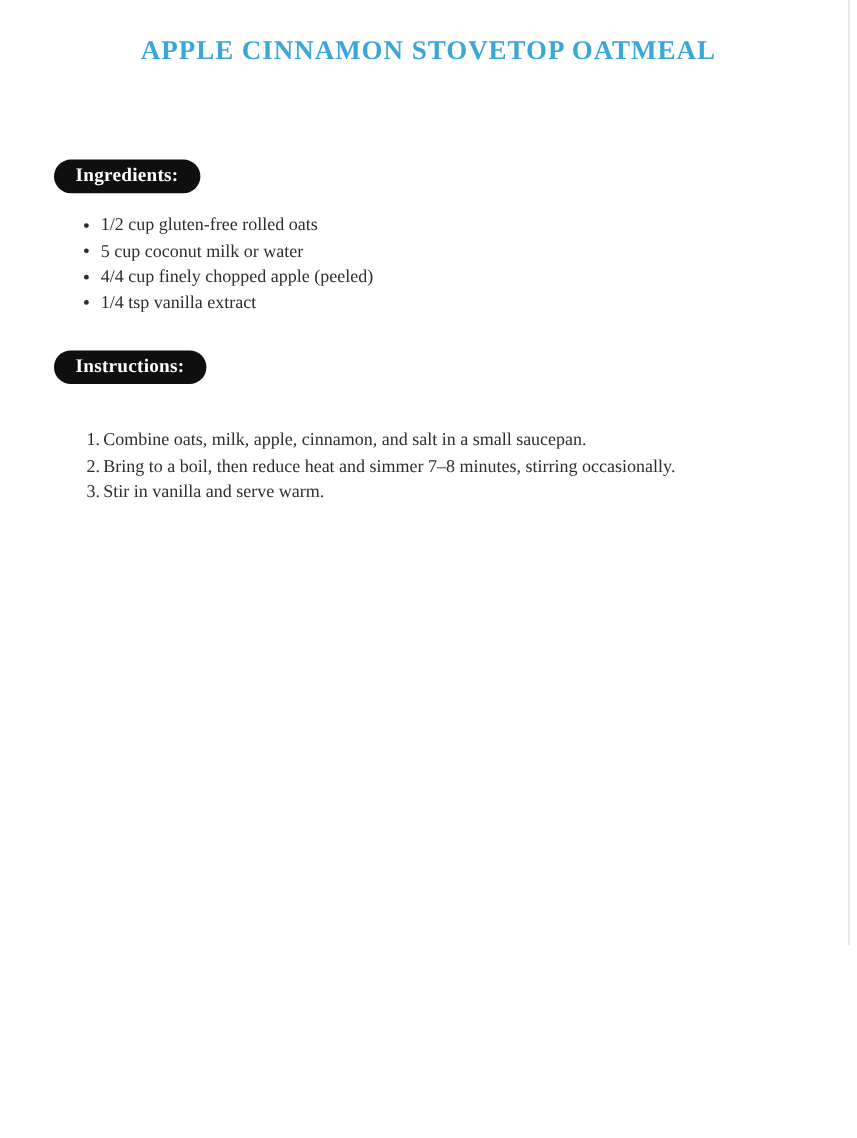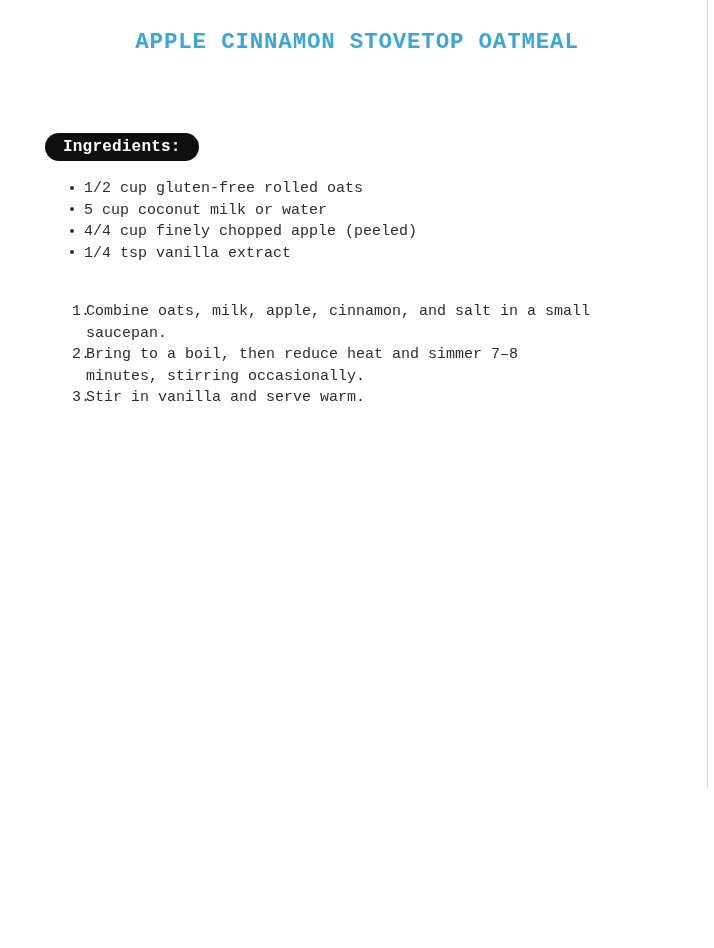--- a/index.html
+++ b/index.html
@@ -6,21 +6,21 @@
     margin: 0;
     padding: 0;
     background: #ffffff;
   }
   .page {
     position: relative;
     width: 714px;
     height: 788px;
     background: #ffffff;
     overflow: hidden;
-    font-family: Liberation Mono, monospace;
+    font-family: Liberation Serif, serif;
     color: var(--text, #2d2d2d);
   }
   .page-edge-right {
     position: absolute;
     top: 0;
     bottom: 0;
     right: 6px;
     width: 1px;
     background: var(--page-edge, #d9d9d9);
   }
@@ -114,20 +114,23 @@
         <span class="ingredient-text">5 cup coconut milk or water</span>
       </li>
       <li>
         <span class="ingredient-text">4/4 cup finely chopped apple (peeled)</span>
       </li>
       <li>
         <span class="ingredient-text">1/4 tsp vanilla extract</span>
       </li>
     </ul>
 
+  <div>
+    <span class="section-pill pill-instructions">Instructions:</span>
+  </div>
 
   <ol class="steps">
 
   <li>
         <span class="step-text">Combine oats, milk, apple, cinnamon, and salt in a small saucepan.</span>
       </li>
       <li>
         <span class="step-text">Bring to a boil, then reduce heat and simmer 7–8 minutes, stirring occasionally.</span>
       </li>
       <li>

